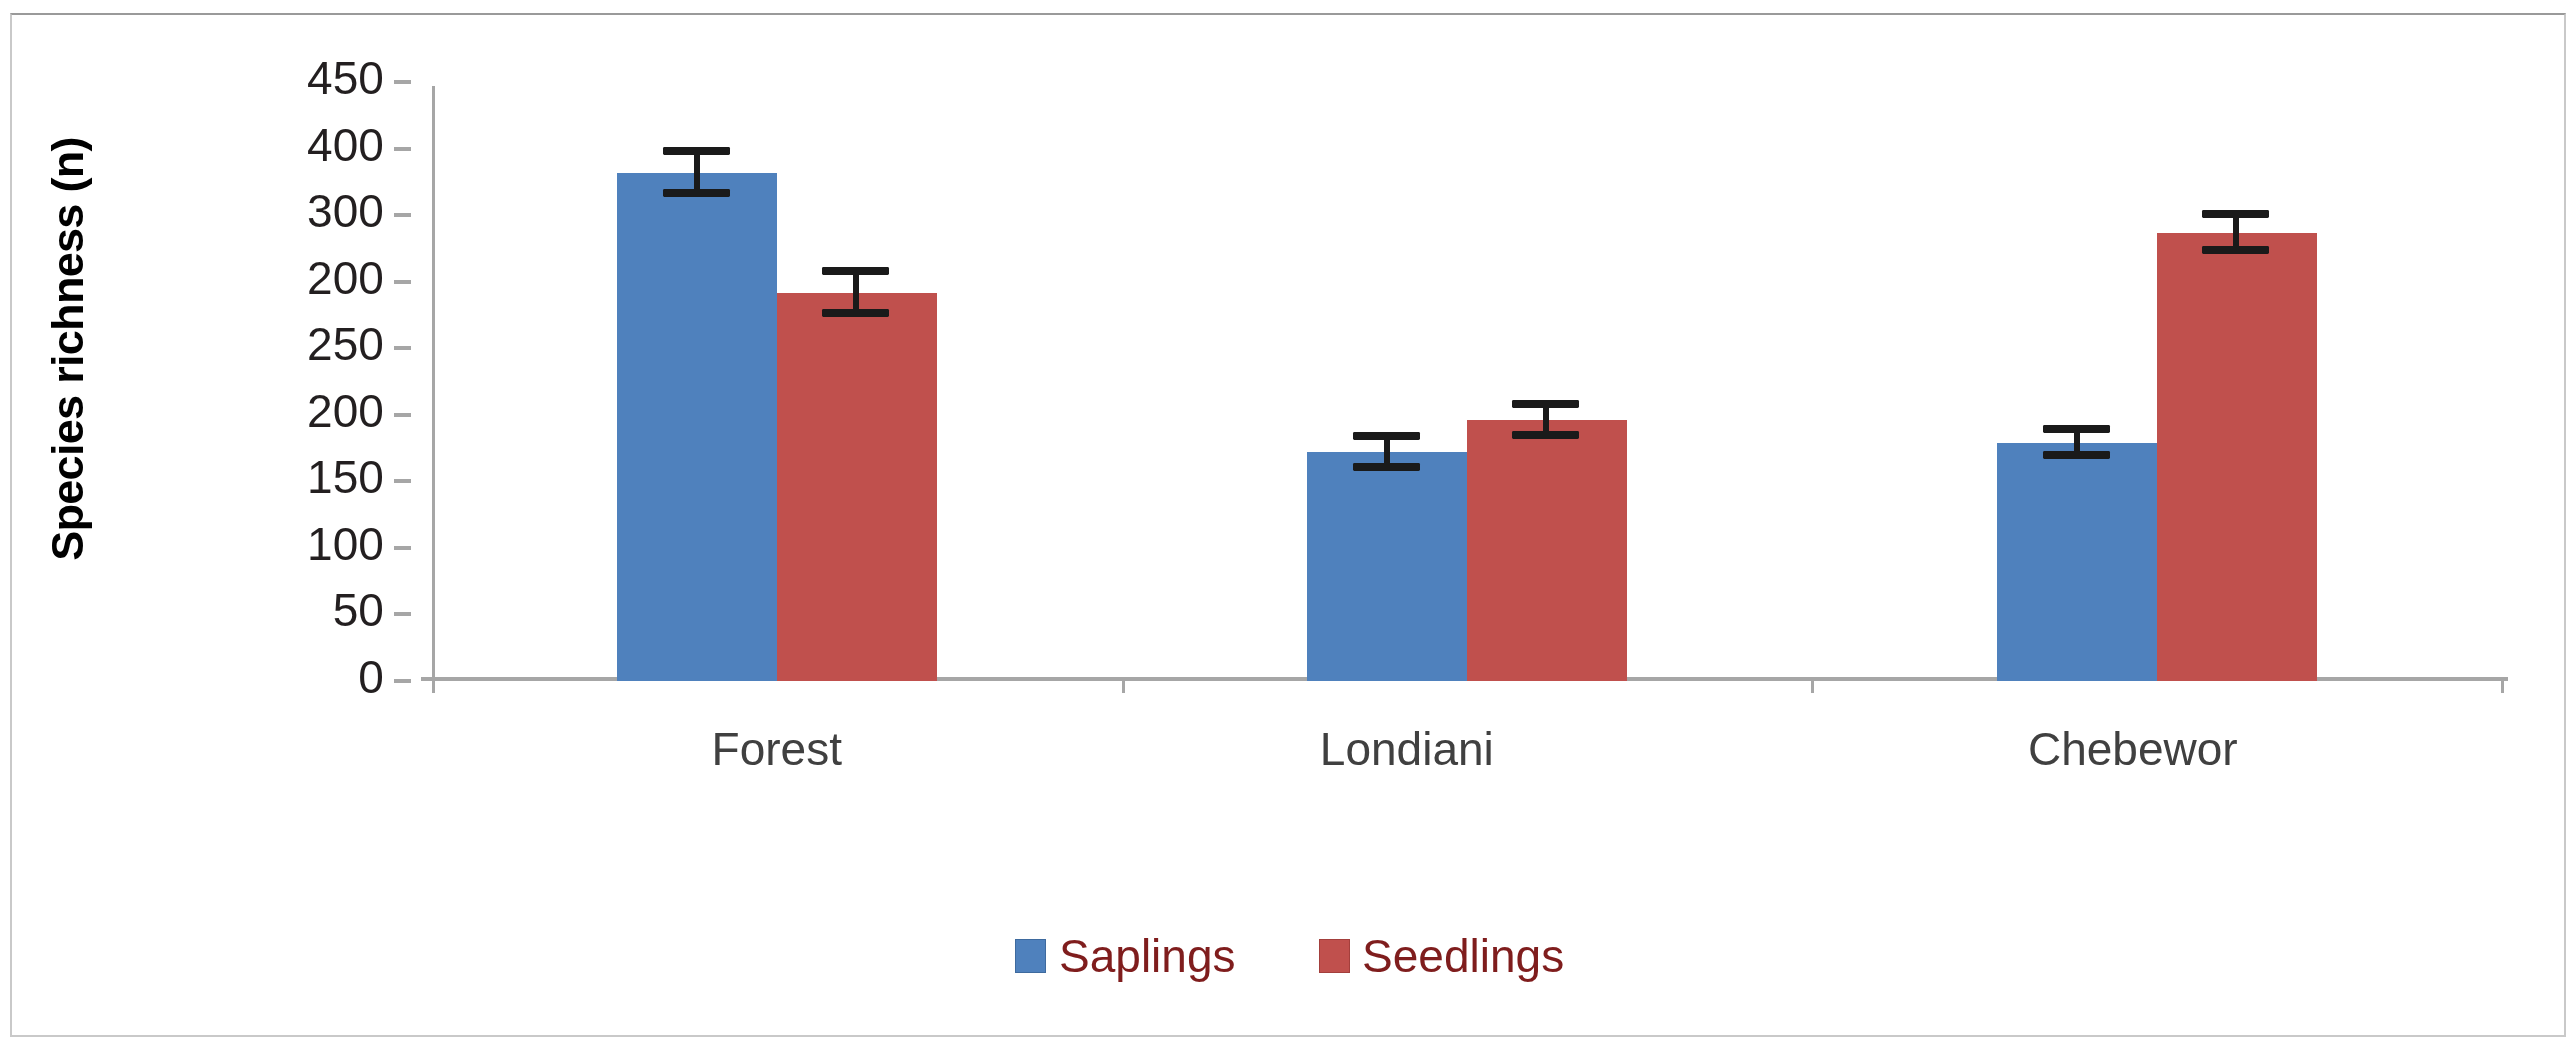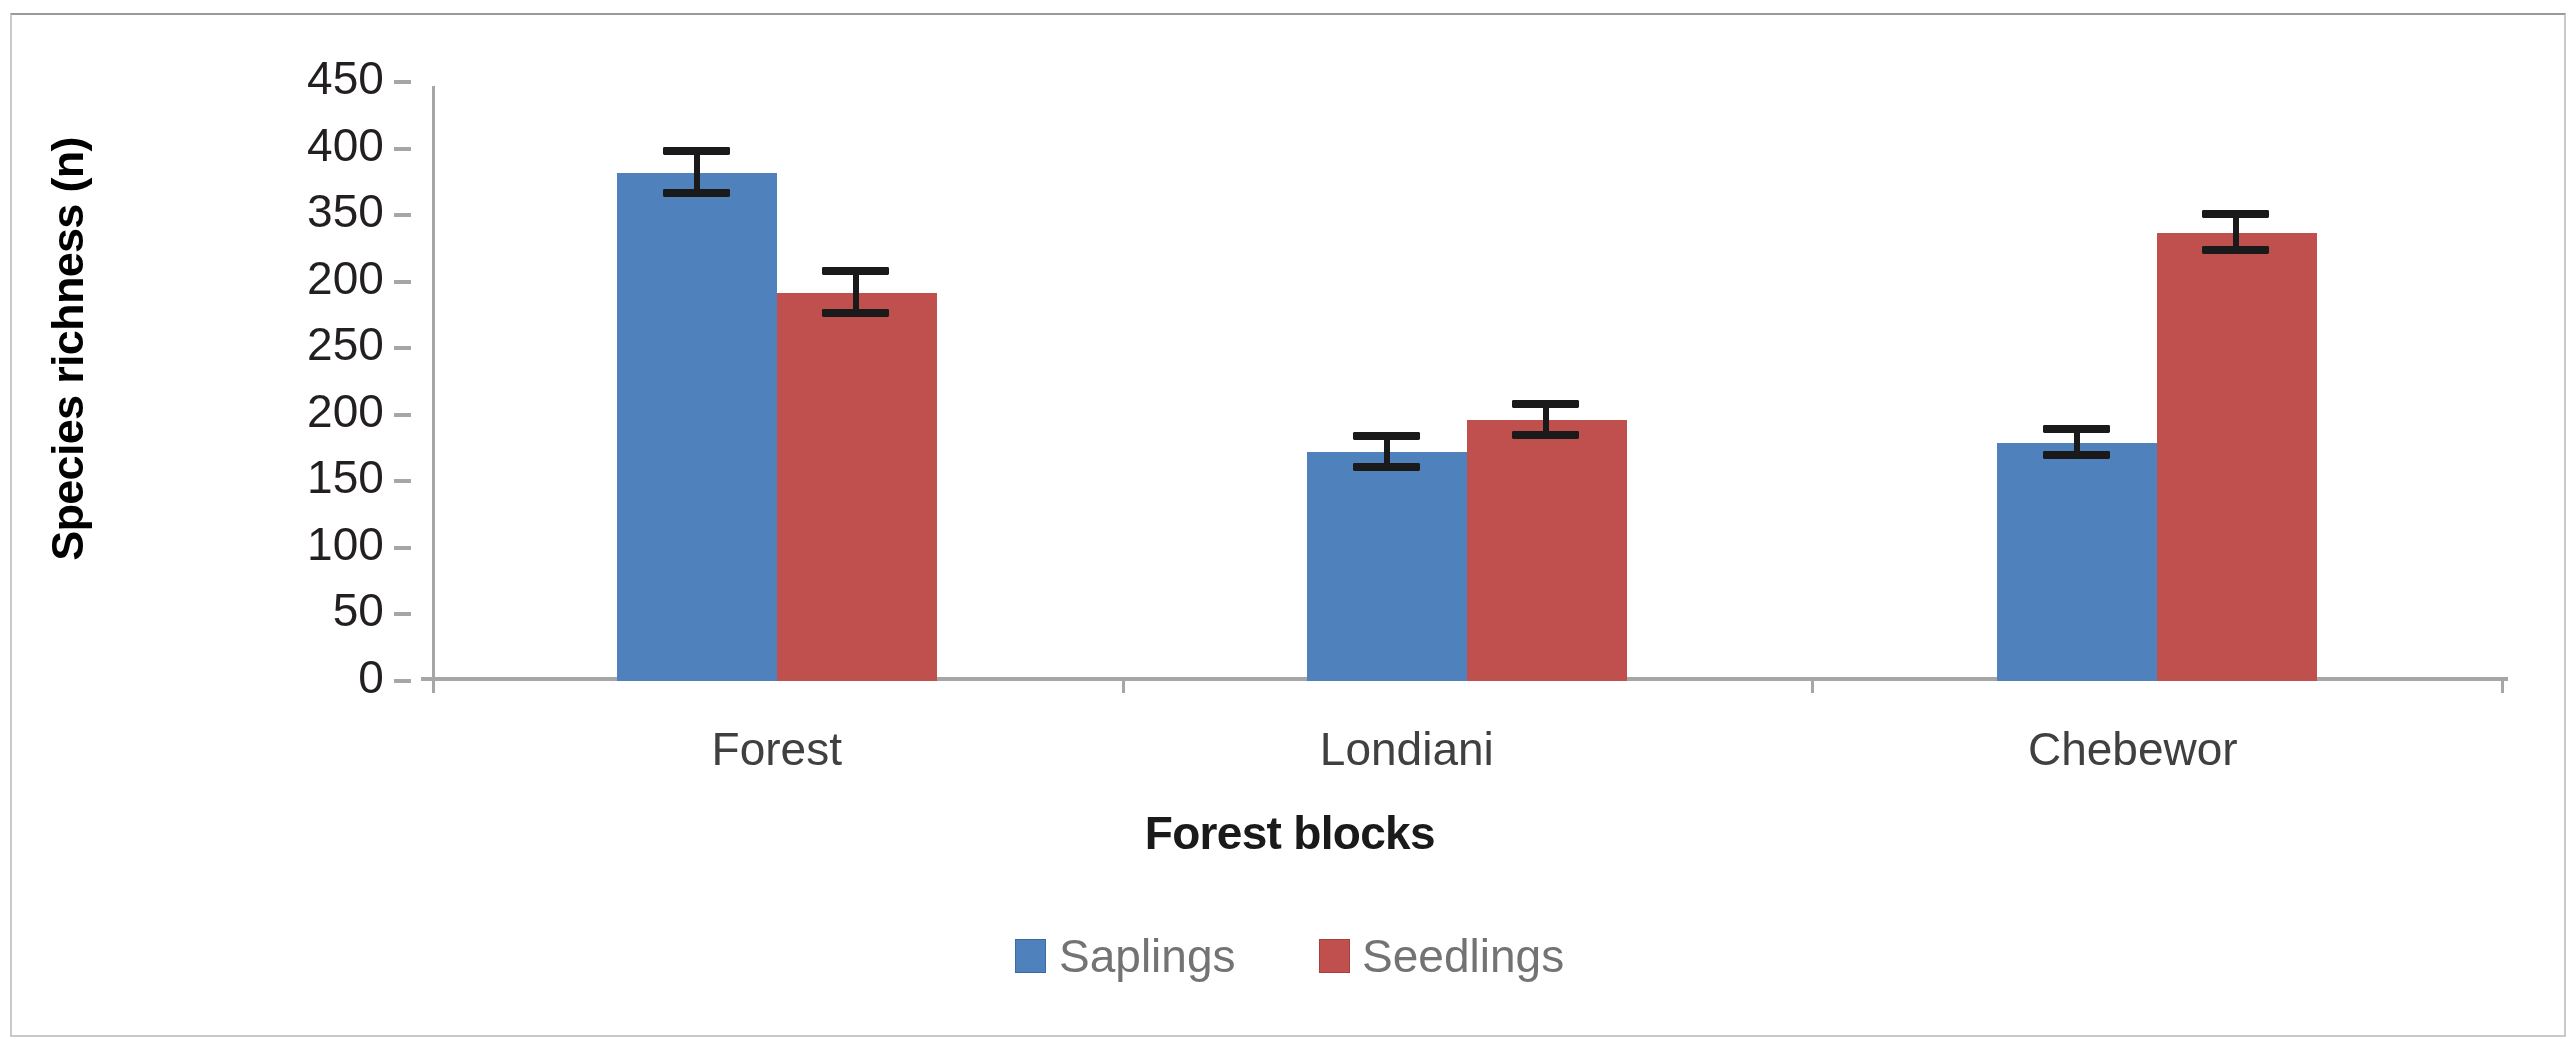--- a/index.html
+++ b/index.html
@@ -191,21 +191,21 @@
   }
   .legend-swatch {
     width: 31px;
     height: 34px;
     box-sizing: border-box;
   }
   .legend-swatch.saplings { background: #4f81bd; border: 1.4px solid #3e6a9e; }
   .legend-swatch.seedlings { background: #c0504d; border: 1.4px solid #a33f3c; }
   .legend-text {
     font-size: 46px;
-    color: #737373;
+    color: #7f1d1d;
     white-space: nowrap;
   }
 </style>
 </head>
 <body>
 
 <div id="figure">
   <div id="frame">
 
     <div id="y-axis-title">Species richness (n)</div>
@@ -217,21 +217,21 @@
       <div id="yticks">
           <div class="ytick-row" style="top: 0px;">
             <div class="ytick-label">450</div>
             <div class="ytick-mark"></div>
           </div>
           <div class="ytick-row" style="top: 67px;">
             <div class="ytick-label">400</div>
             <div class="ytick-mark"></div>
           </div>
           <div class="ytick-row" style="top: 133px;">
-            <div class="ytick-label">350</div>
+            <div class="ytick-label">300</div>
             <div class="ytick-mark"></div>
           </div>
           <div class="ytick-row" style="top: 200px;">
             <div class="ytick-label">200</div>
             <div class="ytick-mark"></div>
           </div>
           <div class="ytick-row" style="top: 266px;">
             <div class="ytick-label">250</div>
             <div class="ytick-mark"></div>
           </div>
@@ -307,21 +307,20 @@
           </div>
         </div>
     </div>
 
     <div id="cat-labels">
         <div class="cat-label" style="left: 420px; width: 690px;">Forest</div>
         <div class="cat-label" style="left: 1050px; width: 690px;">Londiani</div>
         <div class="cat-label" style="left: 1776px; width: 690px; text-align: center;">Chebewor</div>
       </div>
 
-    <div id="x-axis-title">Forest blocks</div>
 
     <div id="legend">
         <div class="legend-item">
           <span class="legend-swatch saplings"></span>
           <span class="legend-text">Saplings</span>
         </div>
         <div class="legend-item">
           <span class="legend-swatch seedlings"></span>
           <span class="legend-text">Seedlings</span>
         </div>

